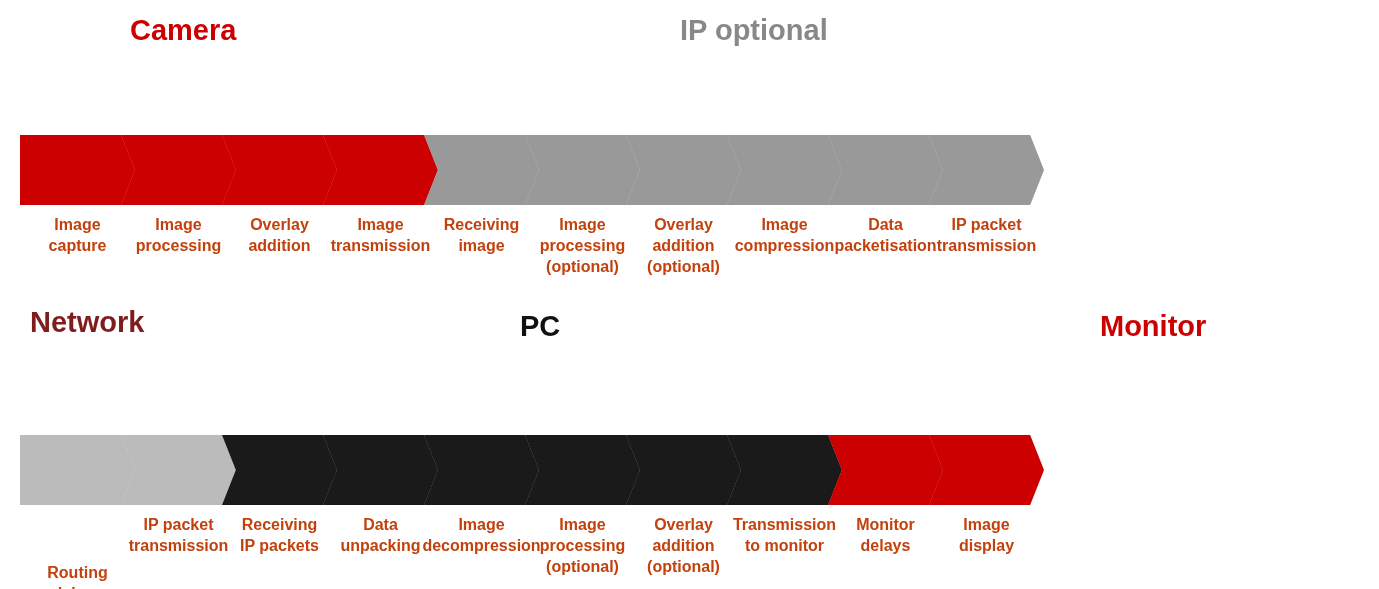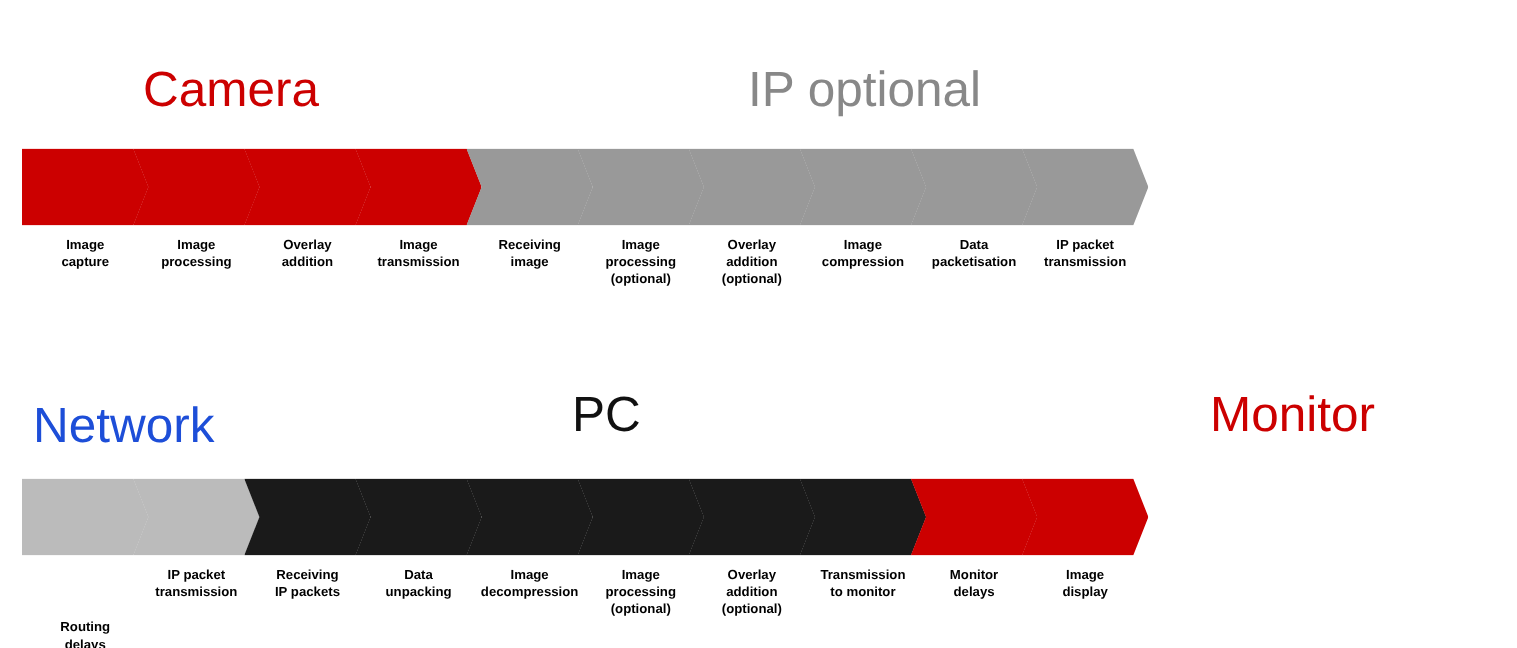--- a/index.html
+++ b/index.html
@@ -15,37 +15,36 @@
     .diagram-container {
       width: 1379px;
       height: 589px;
       position: relative;
       padding: 10px 20px;
     }
 
     
     .section-label {
       position: absolute;
-      font-size: 45px;
-      font-weight: 400;
-      margin-top: 41px;
+      font-size: 29px;
+      font-weight: 700;
     }
     .label-camera {
       color: #cc0000;
       top: 14px;
       left: 130px;
     }
     .label-ip {
       color: #888888;
       top: 14px;
       left: 680px;
     }
     .label-network {
-      color: #1d4ed8;
-      top: 320px;
+      color: #7f1d1d;
+      top: 306px;
       left: 30px;
     }
     .label-pc {
       color: #111111;
       top: 310px;
       left: 520px;
     }
     .label-monitor {
       color: #cc0000;
       top: 310px;
@@ -77,24 +76,24 @@
     .chevron.black { background: #1a1a1a; }
     .chevron.light-gray { background: #bbbbbb; }
 
     
     .arrow-labels-row {
       display: flex;
       position: absolute;
     }
 
     .arrow-label {
-      font-size: 12px;
+      font-size: 16px;
       font-weight: 600;
       text-align: center;
-      color: #000000;
+      color: #c2410c;
       line-height: 1.3;
     }
 
     
     .row1-arrows { top: 135px; left: 20px; }
     .row1-labels { top: 215px; left: 20px; }
 
     
     .row2-arrows { top: 435px; left: 20px; }
     .row2-labels { top: 515px; left: 20px; }

